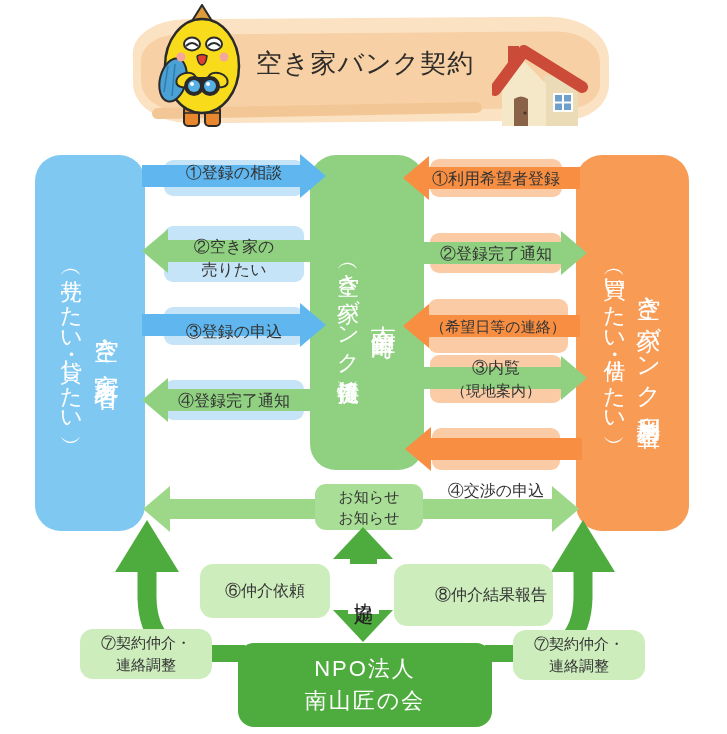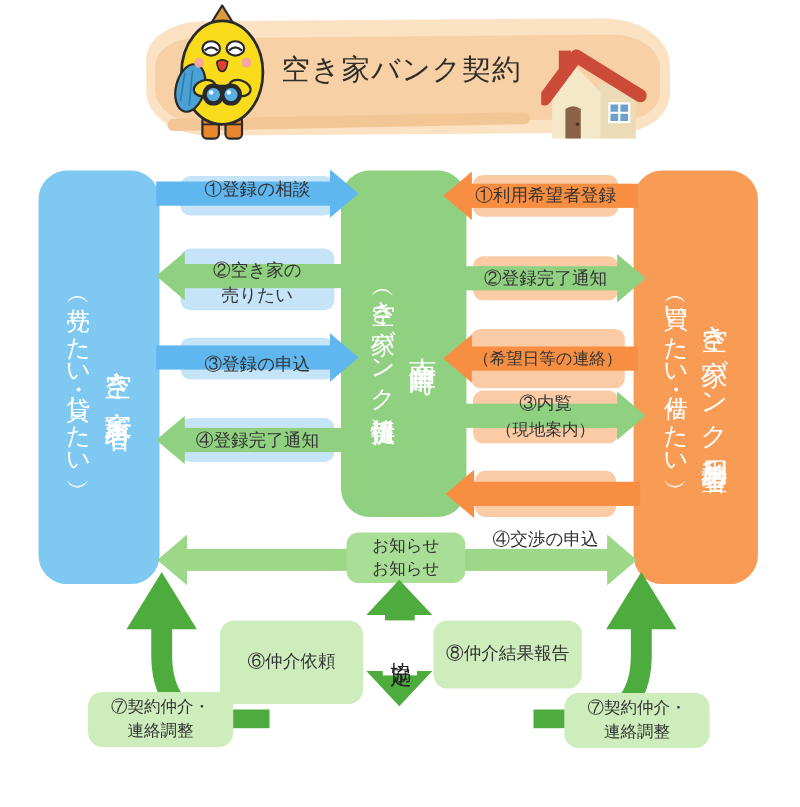--- a/index.html
+++ b/index.html
@@ -212,29 +212,33 @@
 
   <div>
     <div class="tri" style="left:333px;top:527px;border-left:30px solid transparent;border-right:30px solid transparent;border-bottom:32px solid #4EAB3D;"></div>
     <div class="shaft" style="left:350px;top:555px;width:27px;height:62px;background:#4EAB3D;"></div>
     <div class="tri" style="left:333px;top:610px;border-left:30px solid transparent;border-right:30px solid transparent;border-top:32px solid #4EAB3D;"></div>
     <div class="abs" style="left:348px;top:564px;width:31px;height:50px;background:#fff;display:flex;align-items:center;justify-content:center;">
       <span class="kyotei">協定</span>
     </div>
   </div>
 
-  <div class="pale" style="left:200px;top:564px;width:130px;height:76px;">
+  <div class="pale" style="left:200px;top:564px;width:130px;height:54px;">
     <span>⑥仲介依頼</span>
   </div>
-  <div class="pale" style="left:394px;top:564px;width:135px;height:62px;">
+  <div class="pale" style="left:394px;top:564px;width:124px;height:62px;padding-left:35px;">
     <span>⑧仲介結果報告</span>
   </div>
   <div class="pale" style="left:80px;top:629px;width:132px;height:50px;font-size:15px;">
     <span>⑦契約仲介・</span>
     <span>連絡調整</span>
   </div>
   <div class="pale" style="left:513px;top:630px;width:132px;height:50px;font-size:15px;">
     <span>⑦契約仲介・</span>
     <span>連絡調整</span>
   </div>
 
+  <div class="npo">
+    <span>NPO法人</span>
+    <span>南山匠の会</span>
+  </div>
 
 </div>
 
 </body></html>

